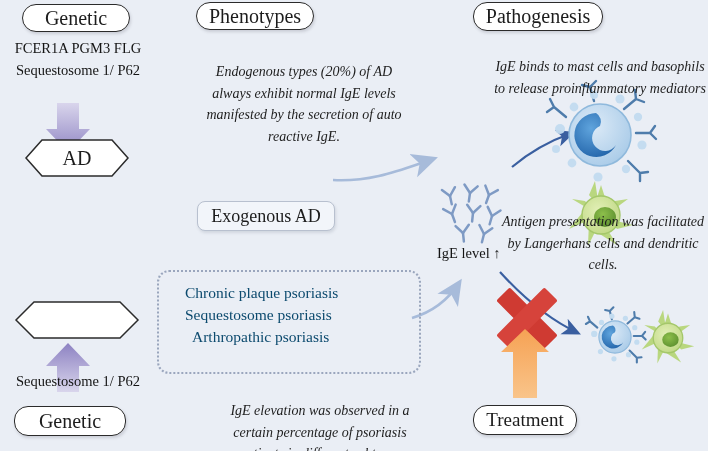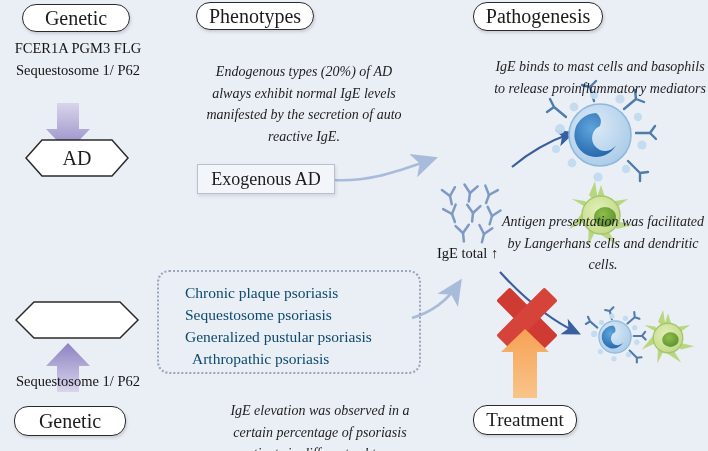--- a/index.html
+++ b/index.html
@@ -53,27 +53,28 @@
     border-radius: 8px;
     background: transparent;
     display: flex;
     align-items: center;
     justify-content: center;
     box-sizing: border-box;
   }
   .solidbox {
     position: absolute;
     border: 1.6px solid #b8c0cf;
-    border-radius: 0;
+    border-radius: 8px;
     background: #f2f5fa;
     display: flex;
     align-items: center;
     justify-content: center;
     box-sizing: border-box;
     box-shadow: 1px 2px 3px rgba(70,80,100,0.15);
+    margin-top: 37px;
   }
   .listbox {
     position: absolute;
     border: 2px dotted #9aa6bd;
     border-radius: 12px;
     box-sizing: border-box;
     padding: 10px 16px 10px 26px;
     font-size: 15.5px;
     line-height: 1.42;
     color: #0c4a6e;
@@ -327,27 +328,26 @@
 
 
   <div class="solidbox phen-label" style="left:197px; top:164px; width:138px; height:30px;">
     <span>Exogenous AD</span>
   </div>
 
 
   <div class="listbox" style="left:157px; top:270px; width:264px; height:104px;">
     <div>Chronic plaque psoriasis</div>
     <div>Sequestosome psoriasis</div>
-    <div>Generalized pustular psoriasis</div>
     <div style="padding-left:7px;">Arthropathic psoriasis</div>
   </div>
 
   <div class="ptext" style="left:212px; top:400px; width:216px;">IgE elevation was observed in a certain percentage of psoriasis patients in different subtypes</div>
 
-  <div class="igelabel" style="left:437px; top:245px;">IgE total ↑</div>
+  <div class="igelabel" style="left:437px; top:245px;">IgE level ↑</div>
 
   <div class="ptext" style="left:494px; top:56px; width:212px;">IgE binds to mast cells and basophils to release proinflammatory mediators</div>
 
   <div class="ptext" style="left:500px; top:211px; width:206px;">Antigen presentation was facilitated by Langerhans cells and dendritic cells.</div>
 
   <div class="rbox" style="left:473px; top:405px; width:104px; height:30px; font-size:19px;">
     <span>Treatment</span>
   </div>
 
 </div>

